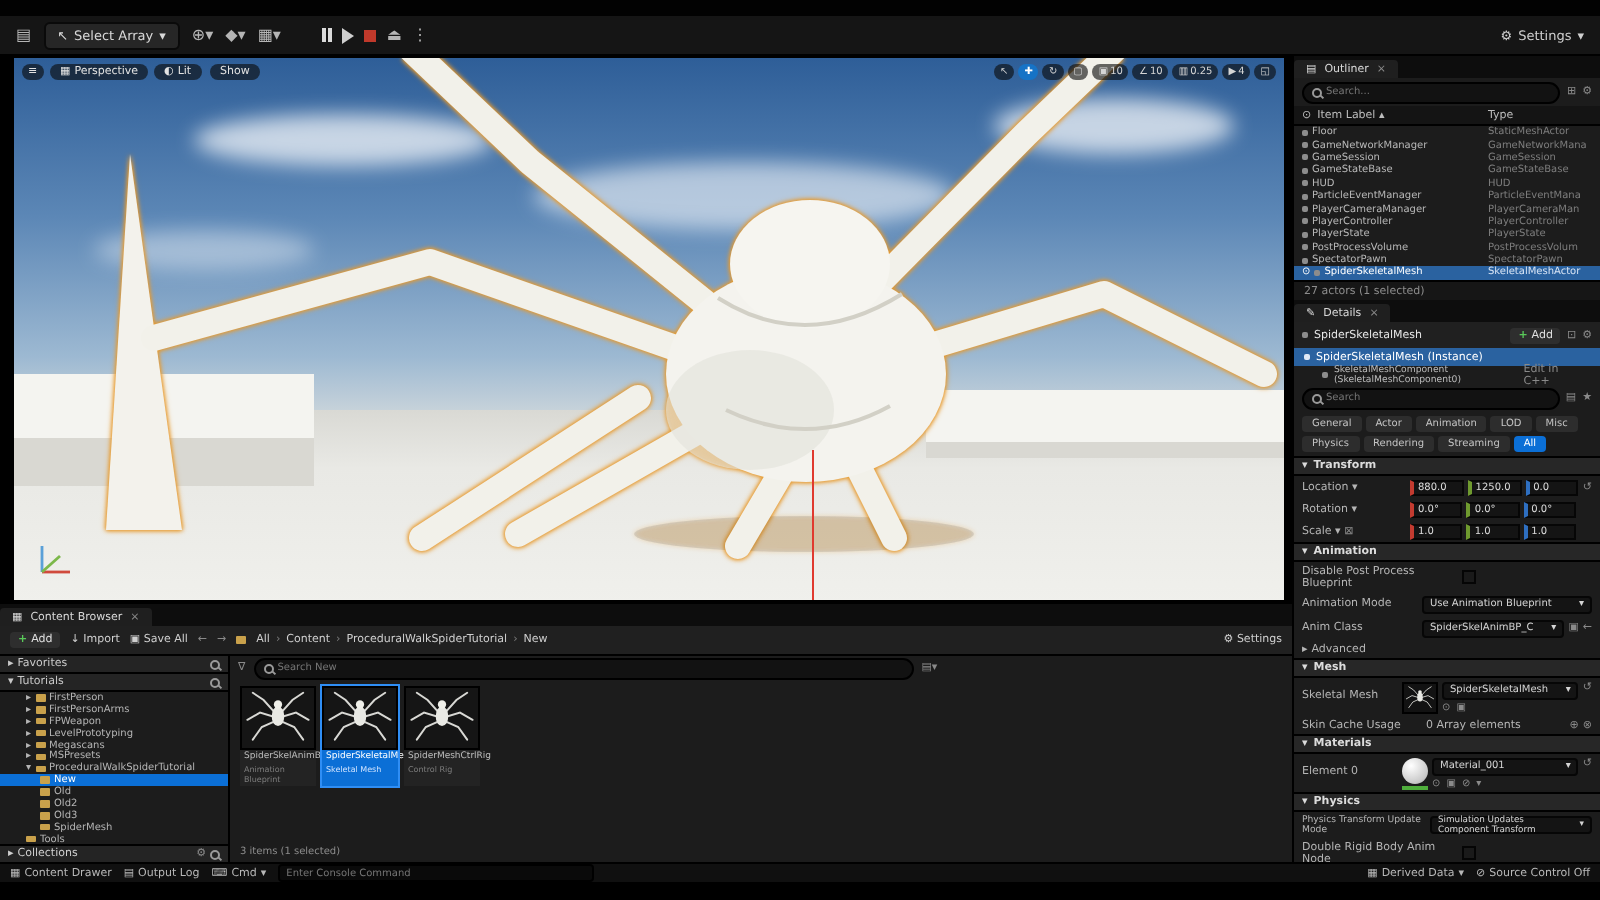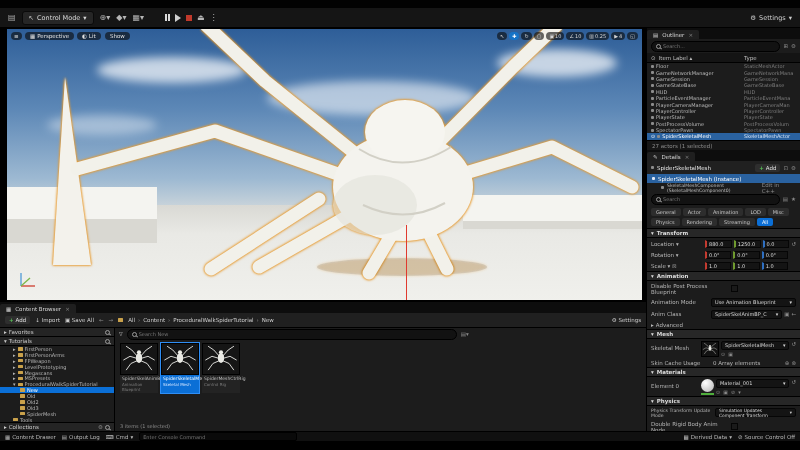--- a/index.html
+++ b/index.html
@@ -134,21 +134,21 @@
 </style>
 </head>
 <body>
 
 <div id="titlebar" class="abs"></div>
 
 <div id="main-toolbar" class="abs">
   <span class="tb-icon">▤</span>
   <span class="pill">
     <span>↖</span>
-    <span>Control Mode</span>
+    <span>Select Array</span>
     <span>▾</span>
   </span>
   <span class="tb-icon">⊕▾</span>
   <span class="tb-icon">◆▾</span>
   <span class="tb-icon">▦▾</span>
   <span class="playbox">
     <span class="row">
         <span class="pausebar"></span>
         <span class="pausebar"></span>
       </span>

